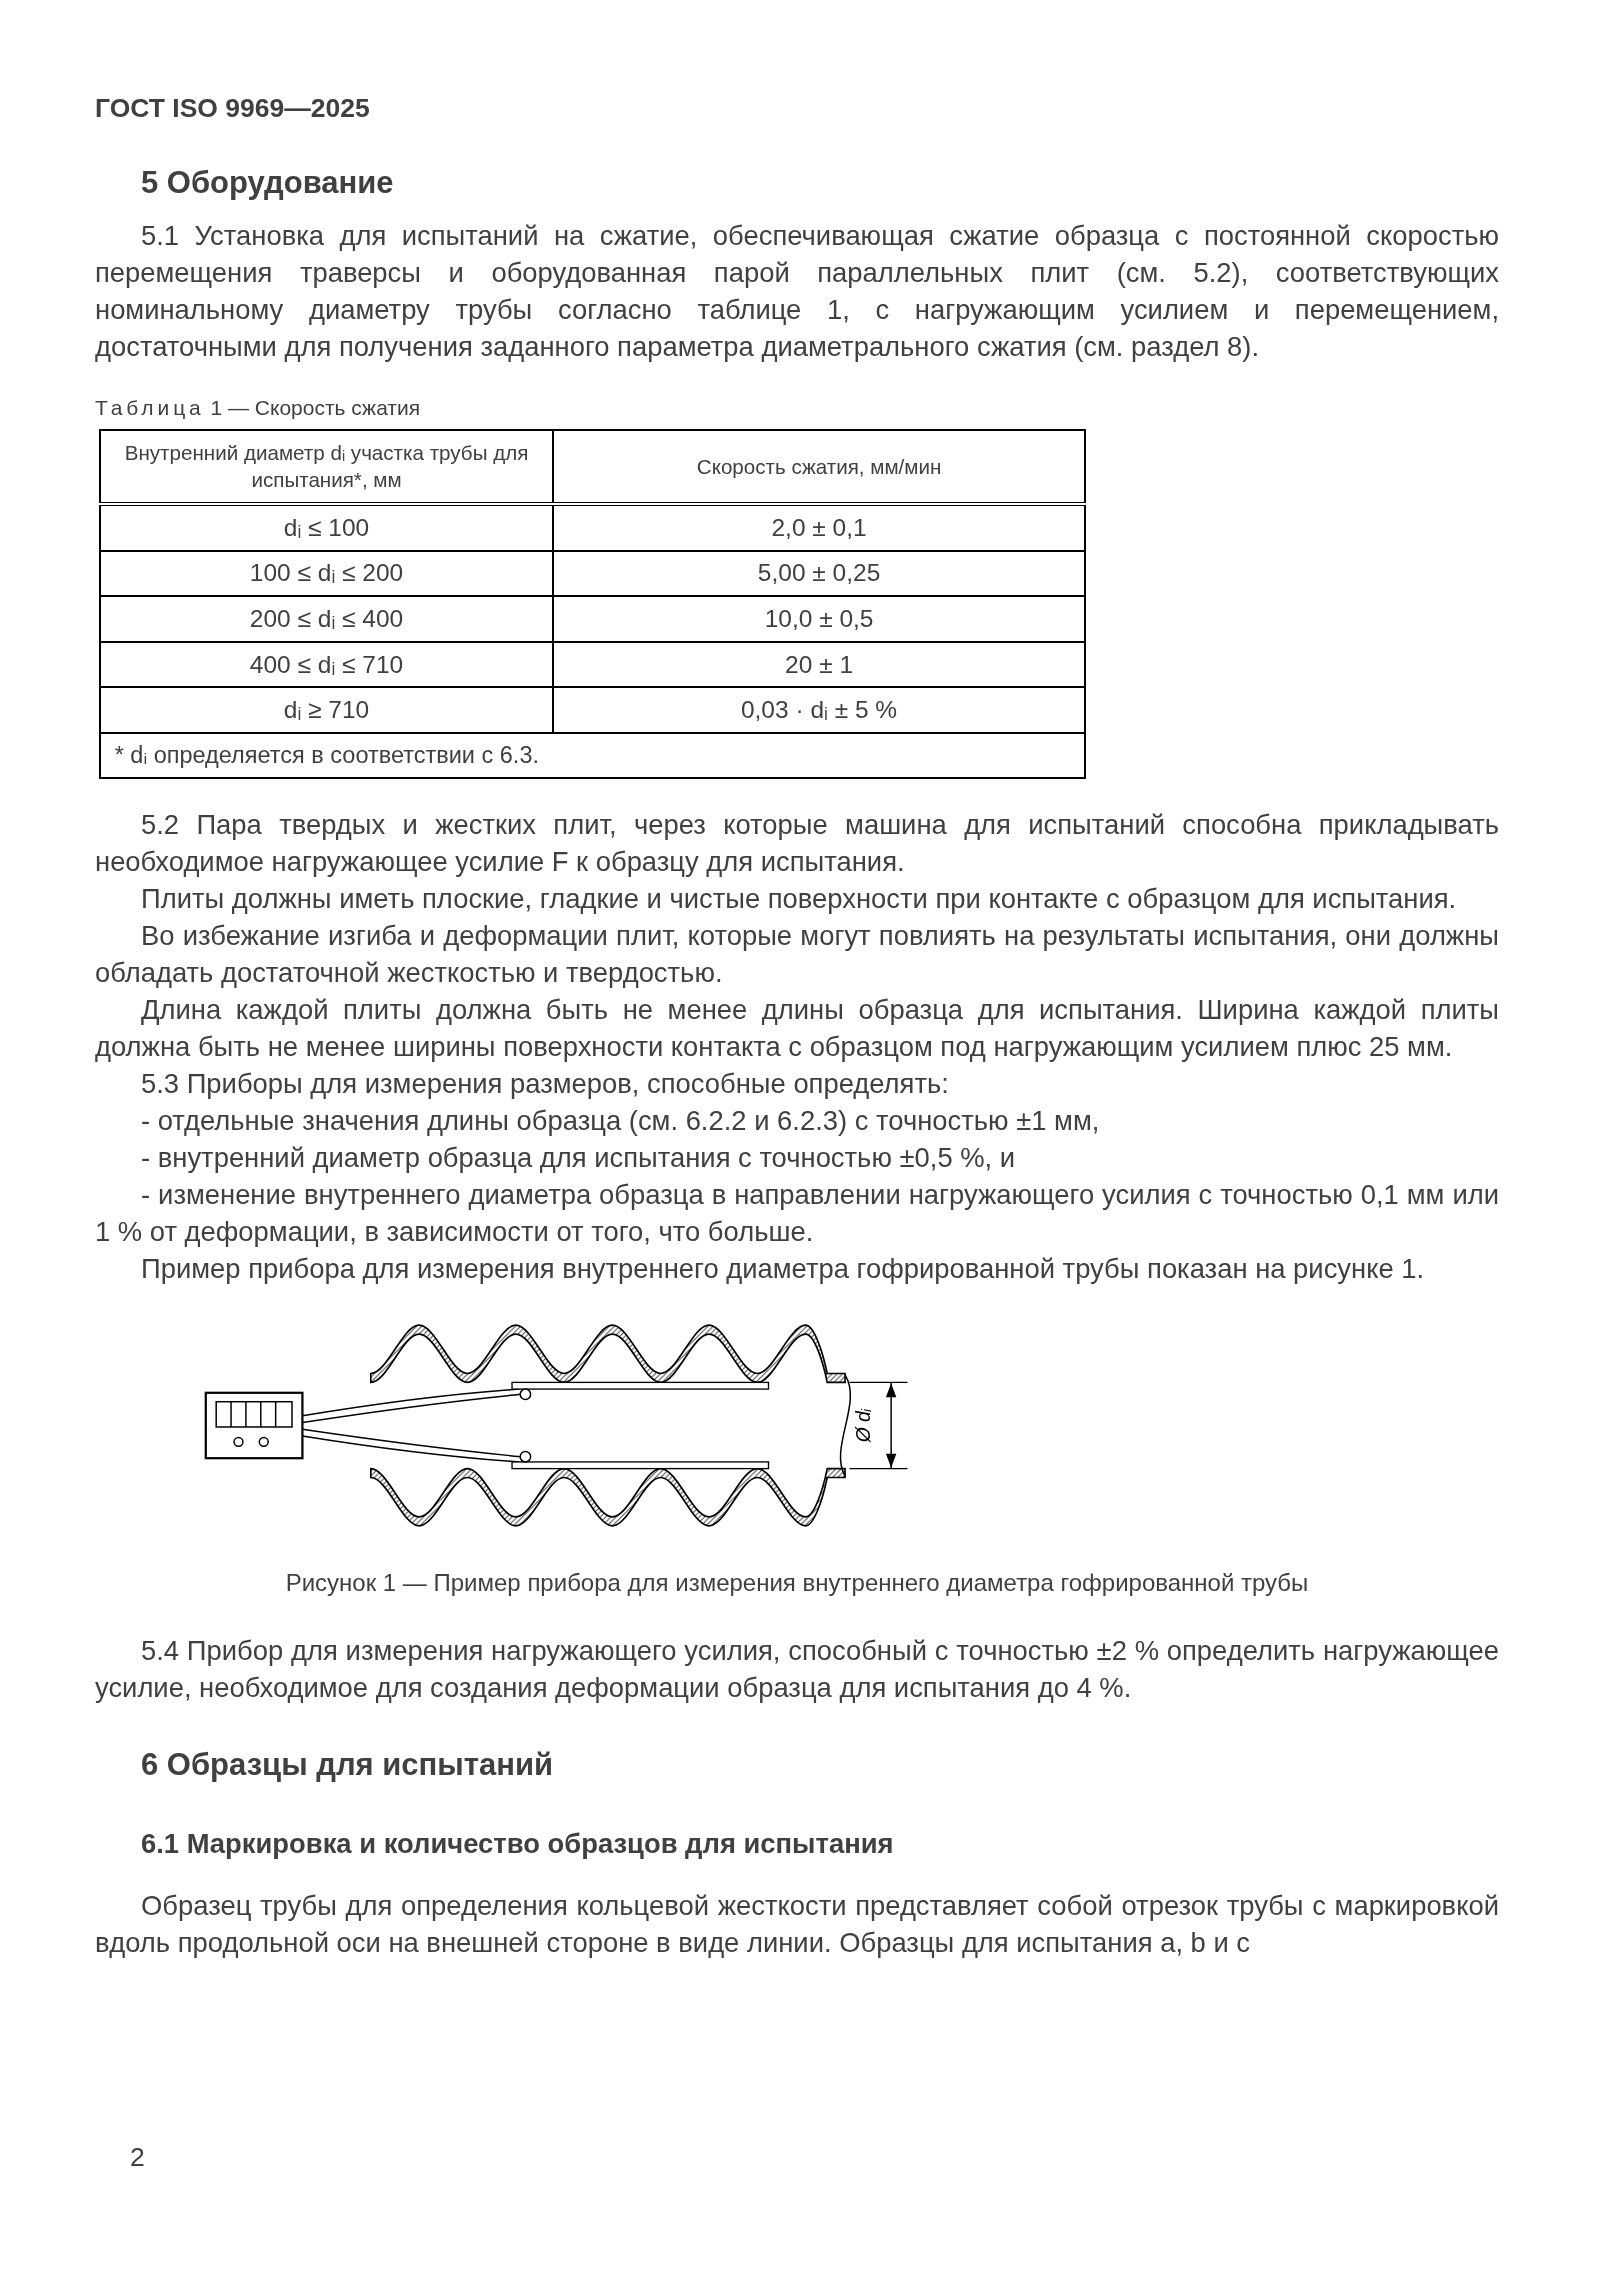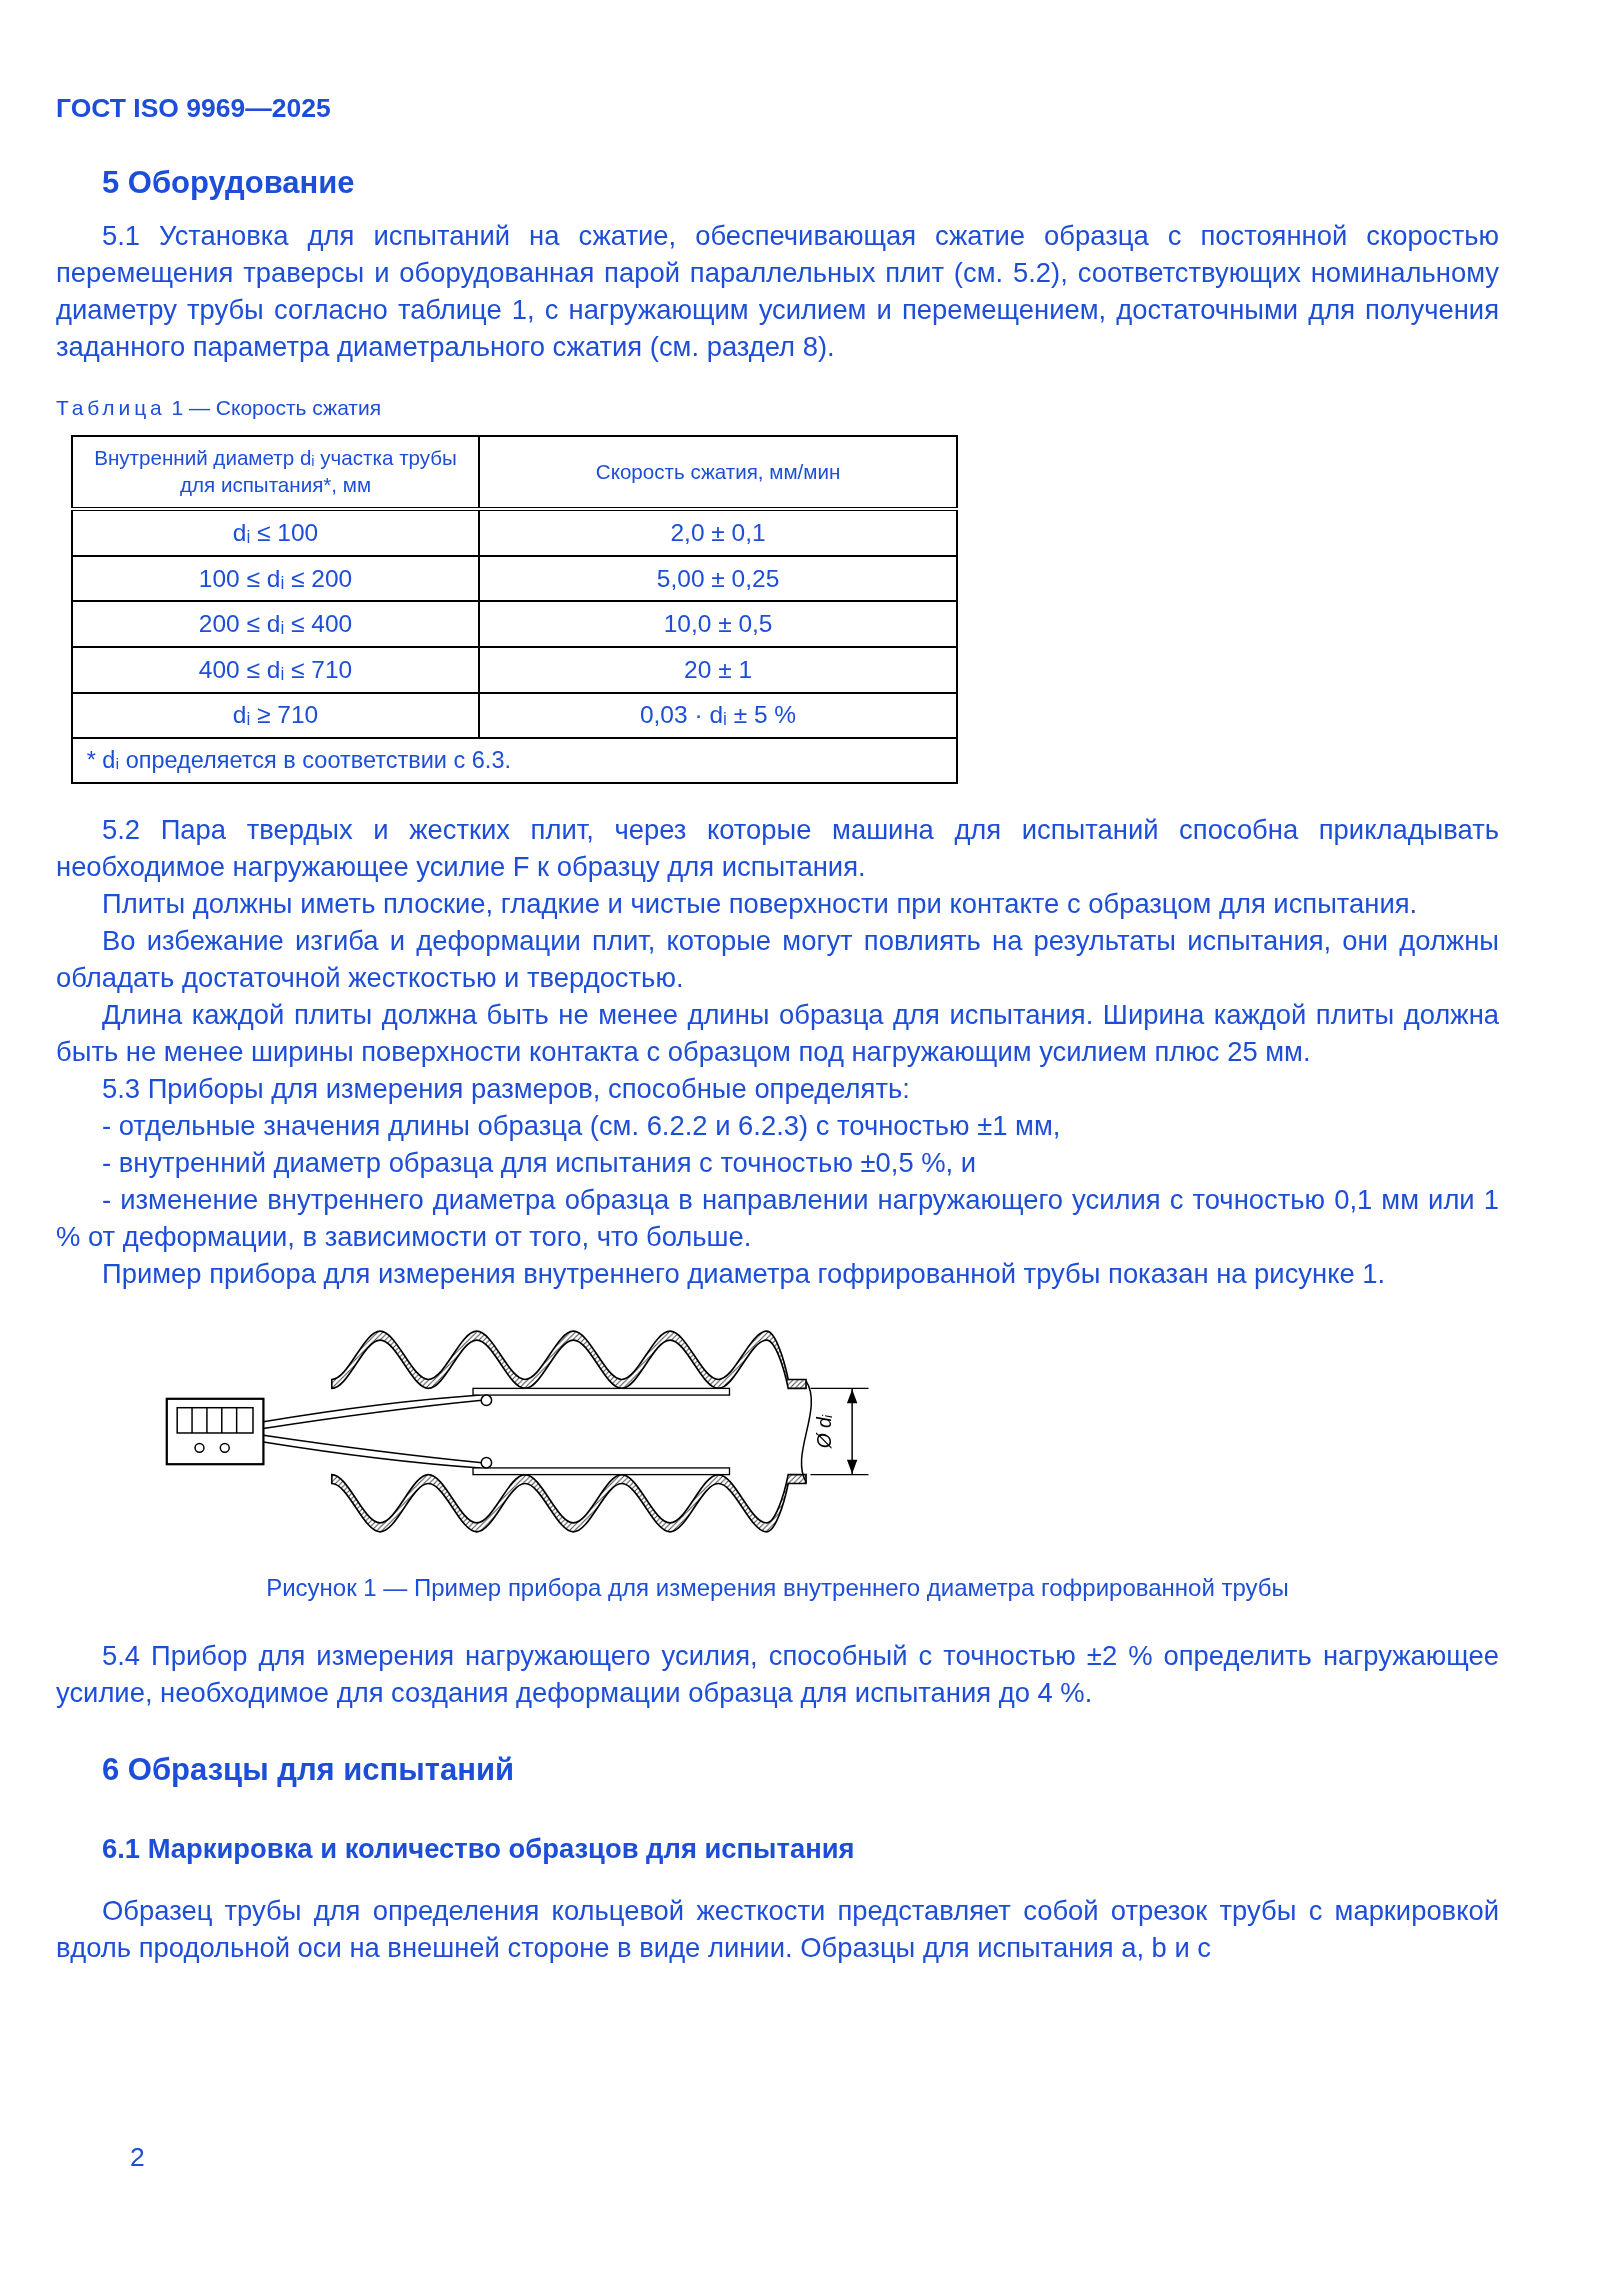--- a/index.html
+++ b/index.html
@@ -3,38 +3,38 @@
 <meta charset="utf-8">
 <title>ГОСТ ISO 9969—2025 — стр. 2</title>
 <style>
   html,body { margin:0; padding:0; background:#ffffff; }
   * { box-sizing:border-box; }
   .page {
     position:relative;
     width:1621px; height:2293px;
     margin:0 auto;
     background:#ffffff;
-    color:#1d4ed8;
+    color:#404040;
     font-family:"Liberation Sans", sans-serif;
-    padding:93px 122px 0 56px;
+    padding:93px 122px 0 95px;
     overflow:hidden;
   }
   .doc-header { font-size:26.5px; font-weight:bold; }
   h2.h-section { font-size:31px; font-weight:bold; margin:41px 0 0 0; text-indent:46px; }
   h3.h-sub { font-size:27.4px; font-weight:bold; margin:45px 0 0 0; text-indent:46px; }
   p.body {
     font-size:27.4px; line-height:37px;
     text-align:justify; text-indent:46px;
     margin:0;
   }
   p.first { margin-top:15.7px; }
   p.group { margin-top:27.4px; }
   .tbl-caption { font-size:21px; margin:31px 0 9.8px 0; }
   .tbl-caption .spaced { letter-spacing:3.9px; }
-  table.t1 { border-collapse:collapse; width:887px; margin:15px; }
+  table.t1 { border-collapse:collapse; width:987px; margin:4px; }
   table.t1, table.t1 th, table.t1 td { border:2px solid #000; }
   table.t1 { border-width:2.9px; }
   table.t1 th {
     font-size:20.6px; line-height:26.5px; font-weight:normal;
     text-align:center; vertical-align:middle; padding:8.8px 13.7px;
     border-bottom:4.9px double #000;
   }
   table.t1 td { font-size:24.5px; text-align:center; padding:7.8px 9.8px; }
   table.t1 td.note-cell { text-align:left; font-size:23.5px; padding:7.8px 13.7px; }
   .figure-wrap { margin:27.4px 0 0 104px; }

